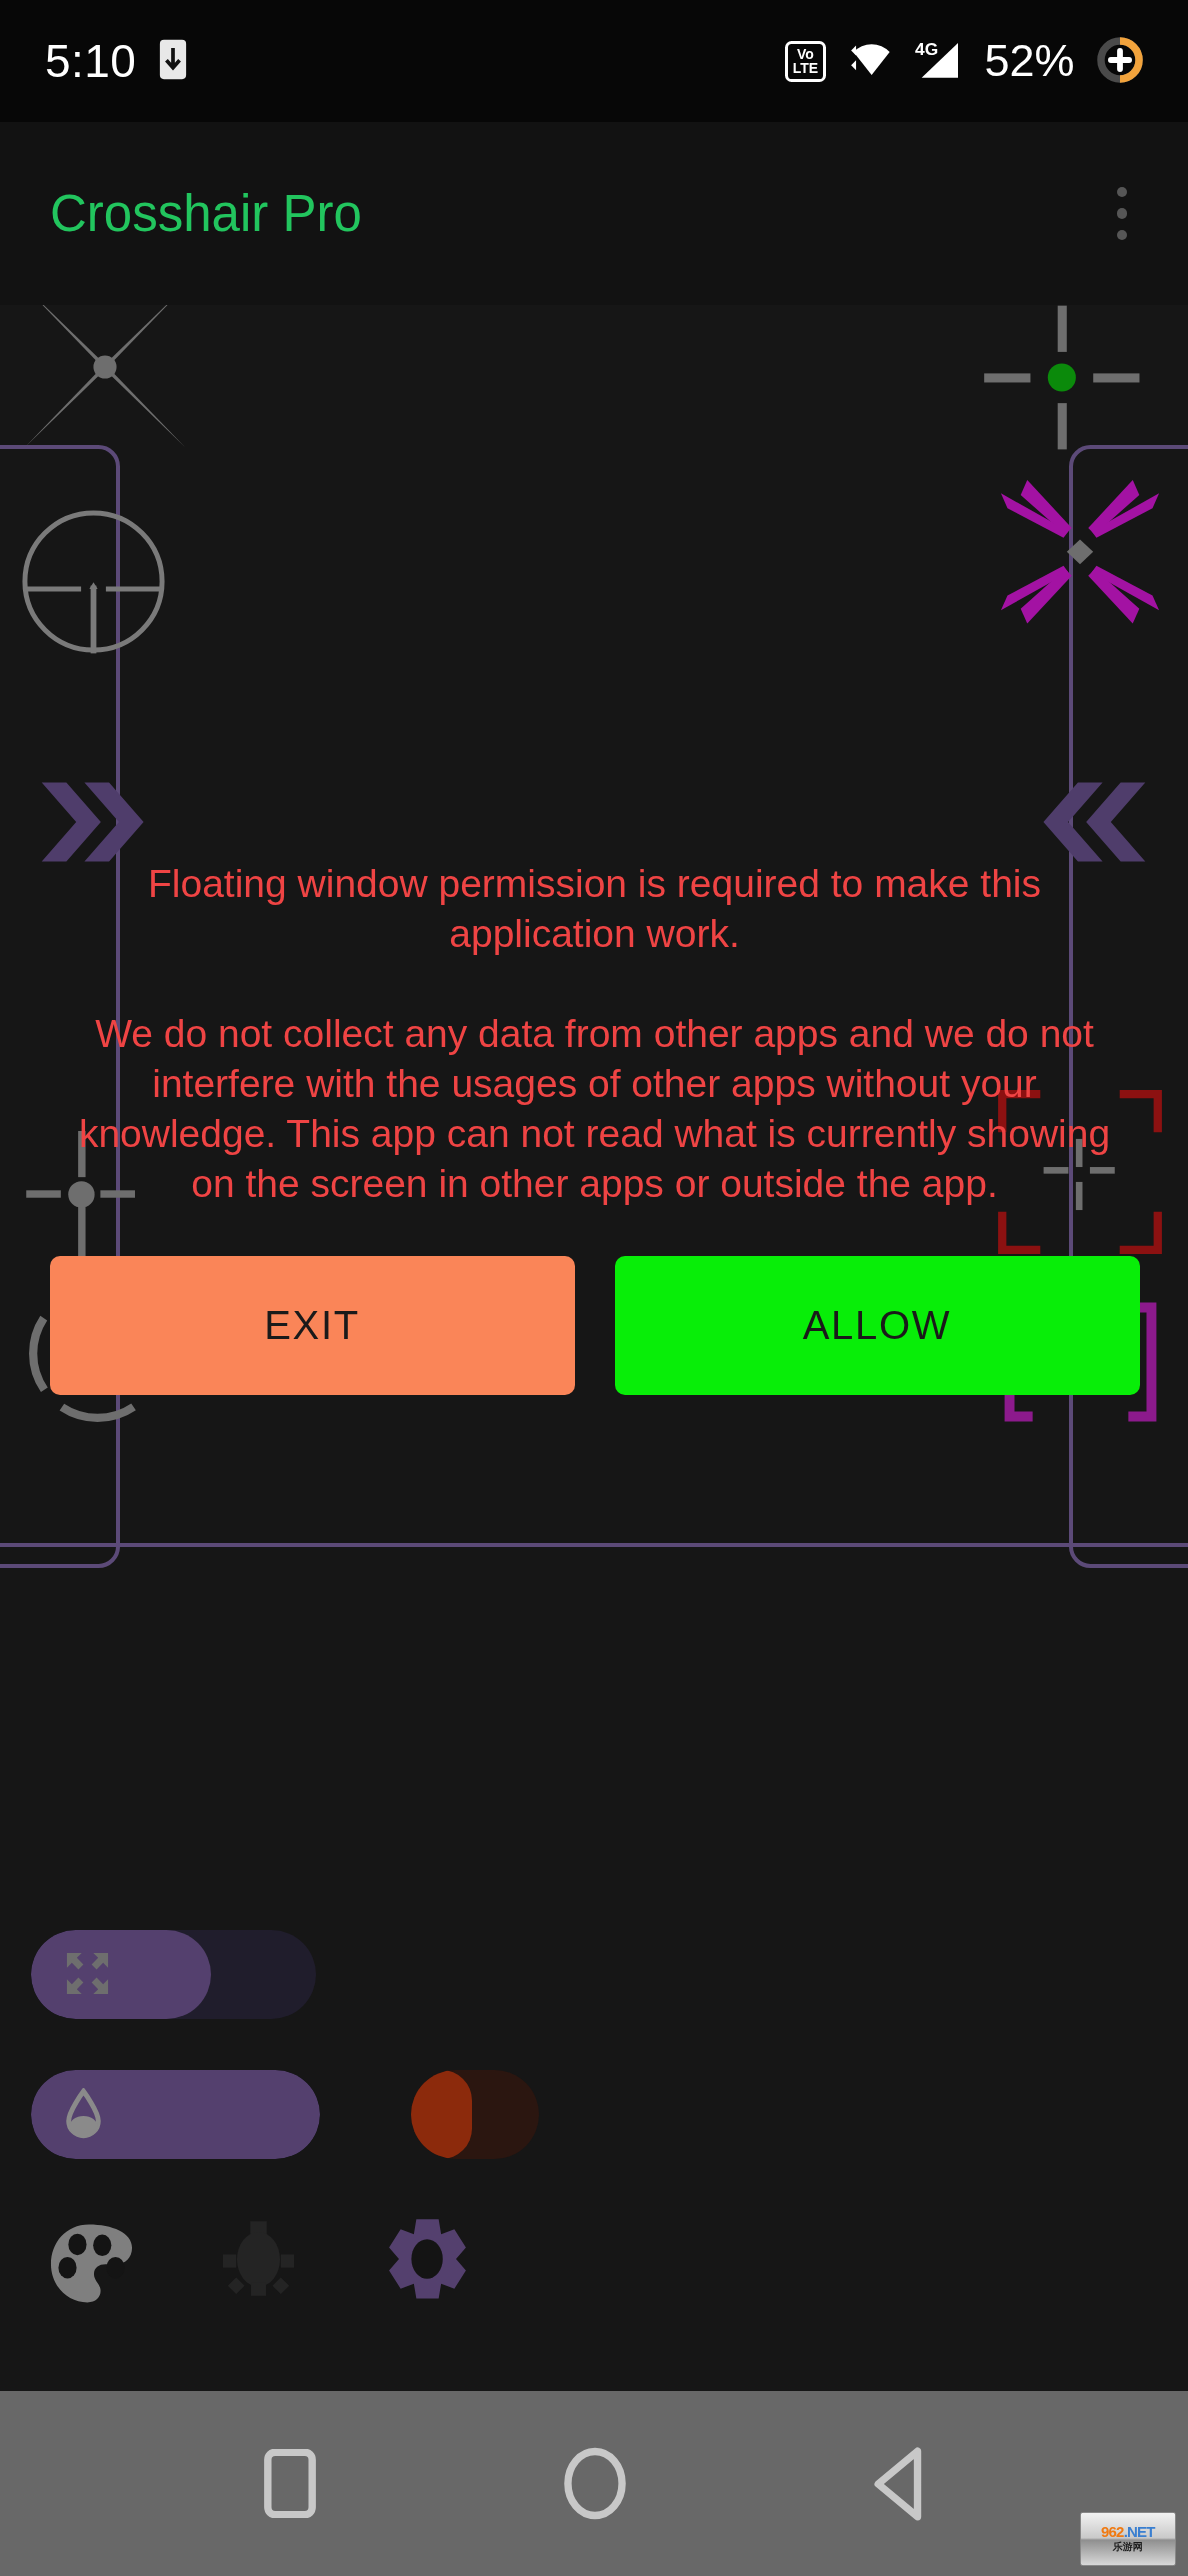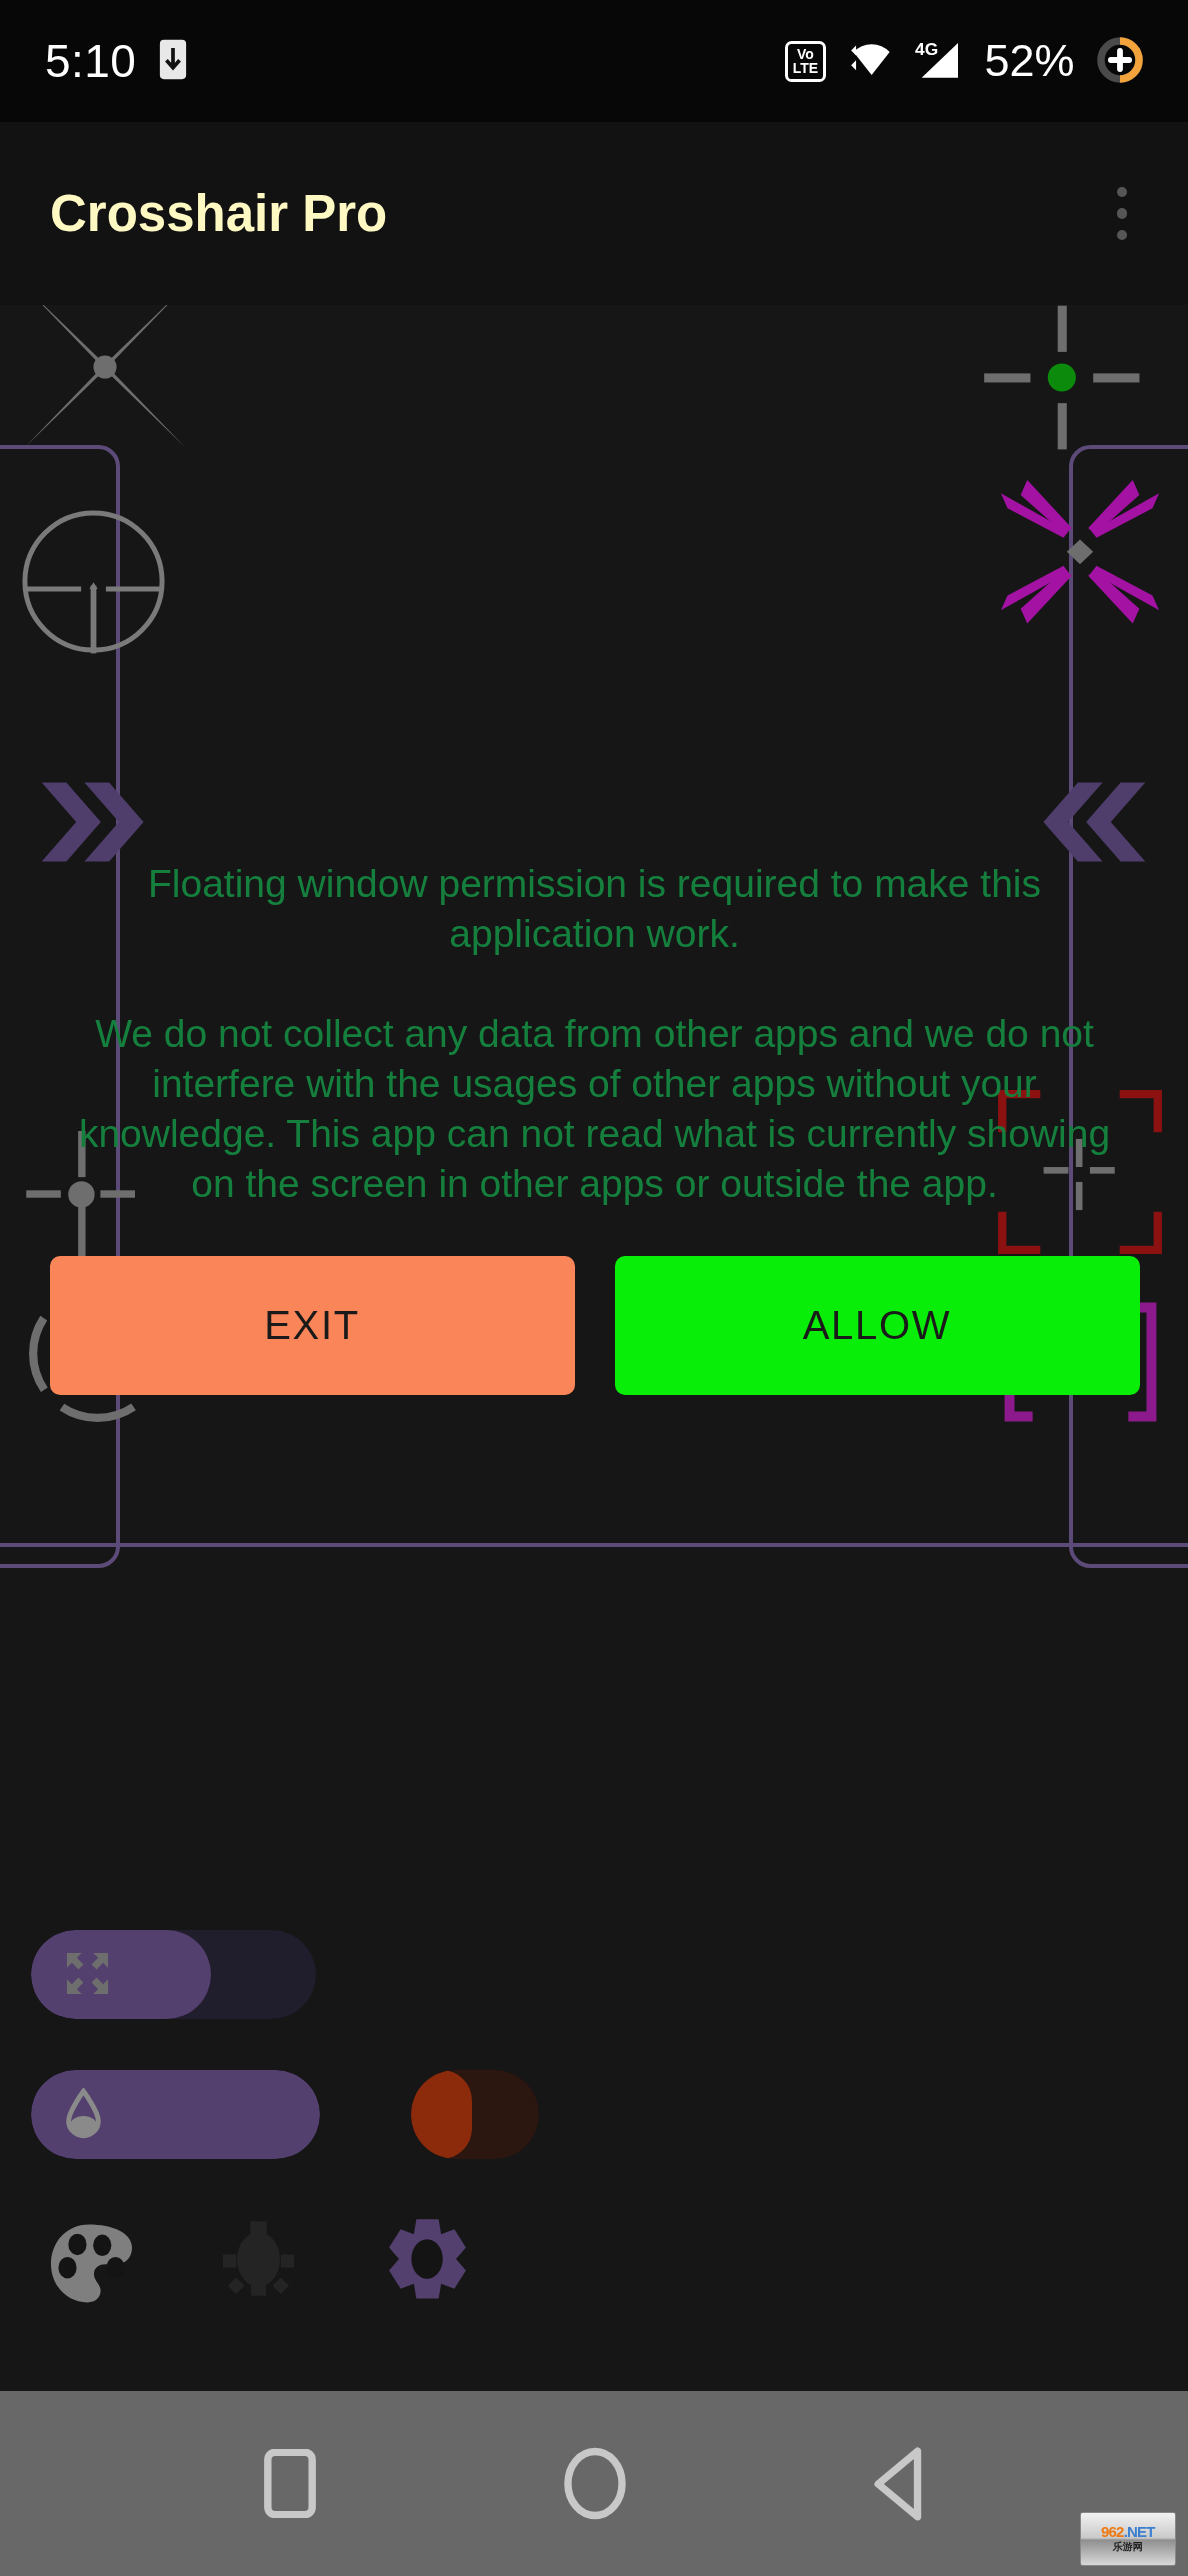--- a/index.html
+++ b/index.html
@@ -25,21 +25,21 @@
     display:flex;flex-direction:column;align-items:center;justify-content:center;
     color:#fff;line-height:1;font-size:14px;font-weight:bold;
   }
   #sb-battery-text{ color:#fff; font-size:45px; }
 
   
   #appbar{
     position:absolute; left:0; top:122px; width:1189px; height:183px;
     background:#121212; display:flex; align-items:center; padding:0 50px; z-index:50;
   }
-  #app-title{ color:#fef9c3; font-size:51px; font-weight:700; }
+  #app-title{ color:#22c55e; font-size:51px; font-weight:400; }
   #overflow-menu{ margin-left:auto; display:flex; flex-direction:column; gap:10.7px; cursor:pointer; padding:11.6px; }
   #overflow-menu i{ display:block; width:10.7px; height:10.7px; border-radius:50%; background:#565656; }
 
   
   #preview{ position:absolute; left:0; top:305px; width:1189px; height:1618px; }
 
   .card{
     position:absolute; top:140px; width:252px; height:1123px;
     border:4.1px solid #5c4a78; border-radius:21.5px;
   }
@@ -51,21 +51,21 @@
   }
 
   .ch{ position:absolute; }
 
   
   #dialog{
     position:absolute; left:0; top:859px; width:1189px; z-index:30;
     display:flex; flex-direction:column; align-items:center;
   }
   .dlg-p{
-    width:1073px; text-align:center; color:#15803d;
+    width:1073px; text-align:center; color:#ef4444;
     font-size:39px; line-height:1.28; font-weight:300;
   }
   #dlg-p1{ margin-bottom:50px; }
   #dlg-p2{ }
   #buttons{
     margin-top:48px; width:1090px; display:flex; gap:40px;
   }
   .dlg-btn{
     flex:1; height:139px; border:none; border-radius:10px;
     font-size:40px; letter-spacing:1.7px; color:#1a1a1a;

